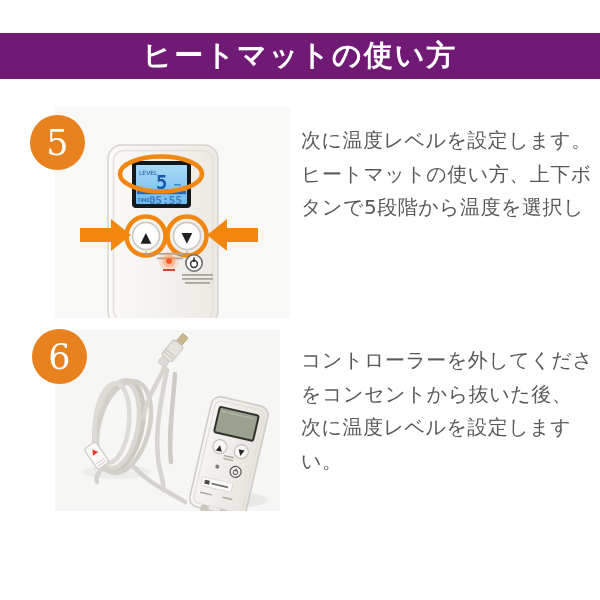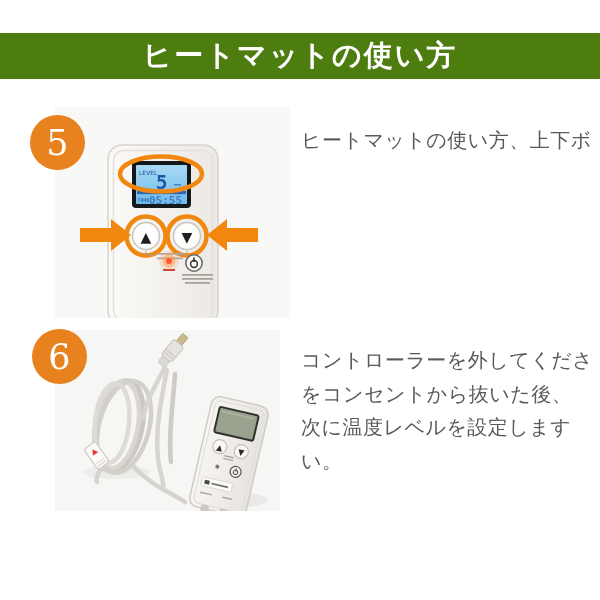--- a/index.html
+++ b/index.html
@@ -1,20 +1,20 @@
 <!DOCTYPE html>
 <html><head>
 <meta charset="utf-8">
 <style>
   html,body { margin:0; padding:0; }
   body { width:600px; height:600px; background:#ffffff; position:relative;
          font-family:"DejaVu Sans", sans-serif; overflow:hidden; }
 
   .banner { position:absolute; left:0; top:33px; width:600px; height:46px;
-            background:#4d7c0f; display:flex; align-items:center; justify-content:center; }
+            background:#701a75; display:flex; align-items:center; justify-content:center; }
   .banner h1 { margin:0; color:#ffffff; font-family:"DejaVu Serif", serif;
                font-size:29px; font-weight:600; letter-spacing:2px; }
 
   .badge { position:absolute; width:55px; height:55px; border-radius:50%;
            background:#E8821E; color:#fff; display:flex; align-items:center;
            justify-content:center; font-family:"DejaVu Serif", serif;
            font-size:35px; z-index:3; }
   .badge5 { left:30px; top:115px; }
   .badge6 { left:32px; top:329px; }
 
@@ -109,21 +109,23 @@
       <rect x="127" y="171" width="31" height="1.8"></rect>
       <rect x="130" y="175" width="25" height="1.8"></rect>
     </g>
 
     <polygon points="25,121 56,121 56,112 76,128 56,144 56,135 25,135" fill="#F1870F"></polygon>
     <polygon points="203,121 172,121 172,112 152,128 172,144 172,135 203,135" fill="#F1870F"></polygon>
   </svg>
 </figure>
 
 <div class="steptext text5">
+  <div>次に温度レベルを設定します。</div>
   <div>ヒートマットの使い方、上下ボ</div>
+  <div>タンで5段階から温度を選択し</div>
 </div>
 
 <div class="badge badge6">
   <span>6</span>
 </div>
 
 <figure class="photo photo6" style="margin:0;">
   <svg width="225" height="181" viewBox="0 0 225 181">
     <defs>
       <linearGradient id="bodyGrad2" x1="0" y1="0" x2="1" y2="0">

